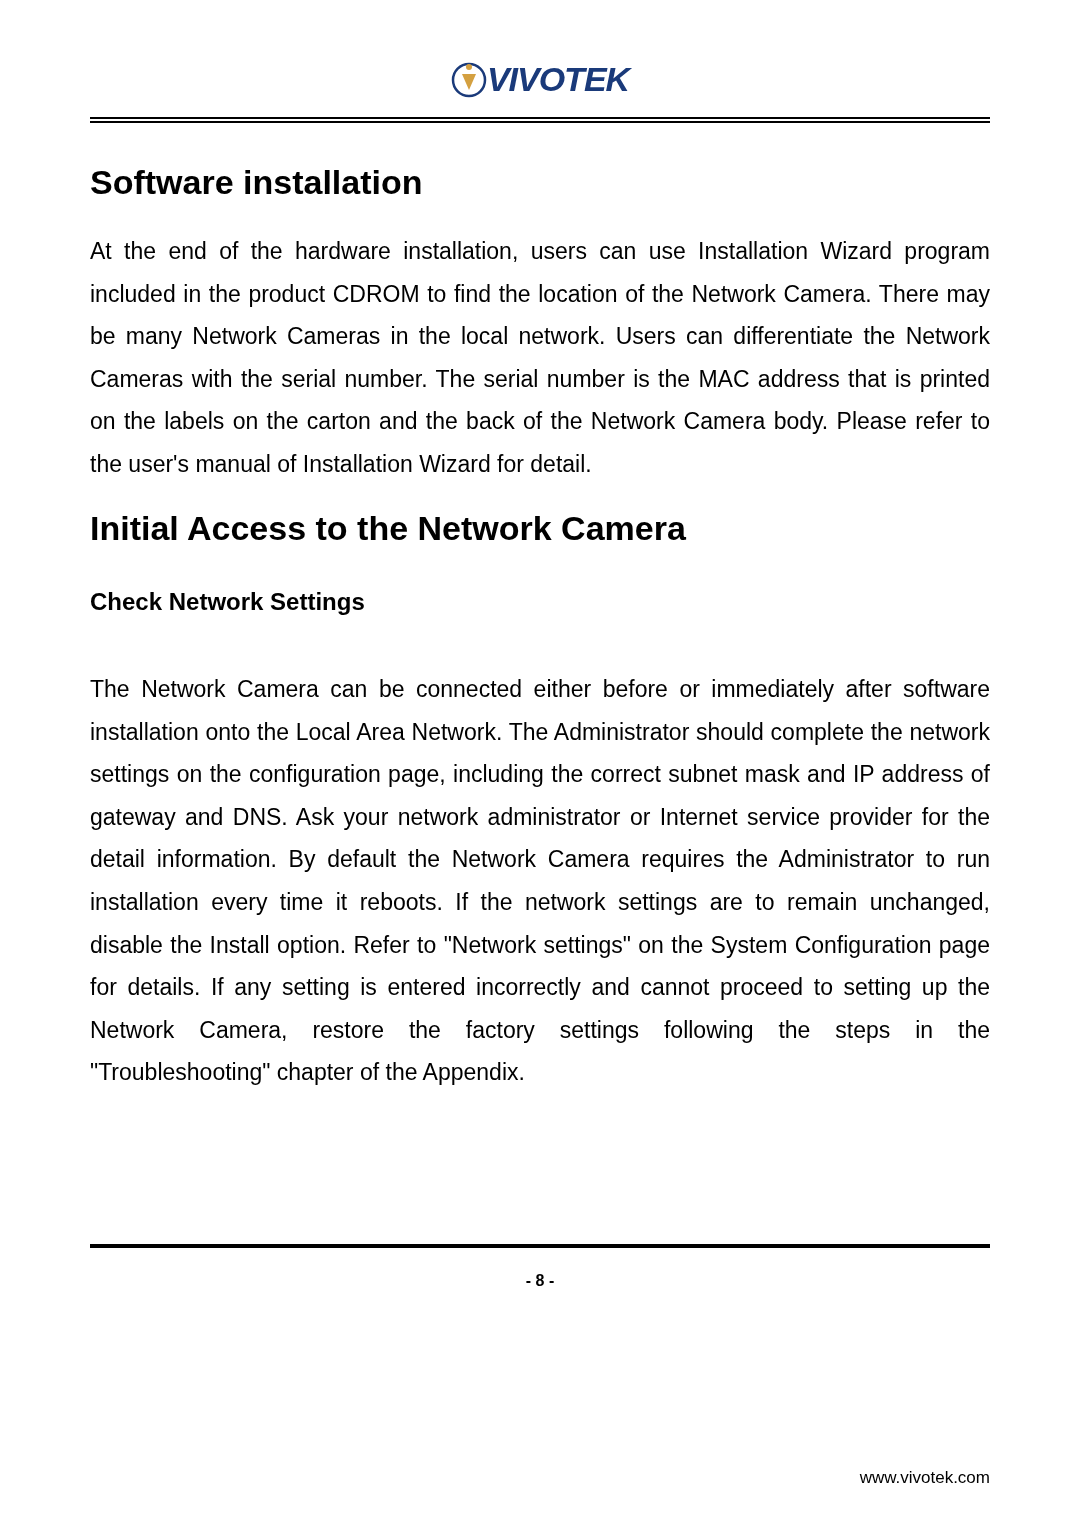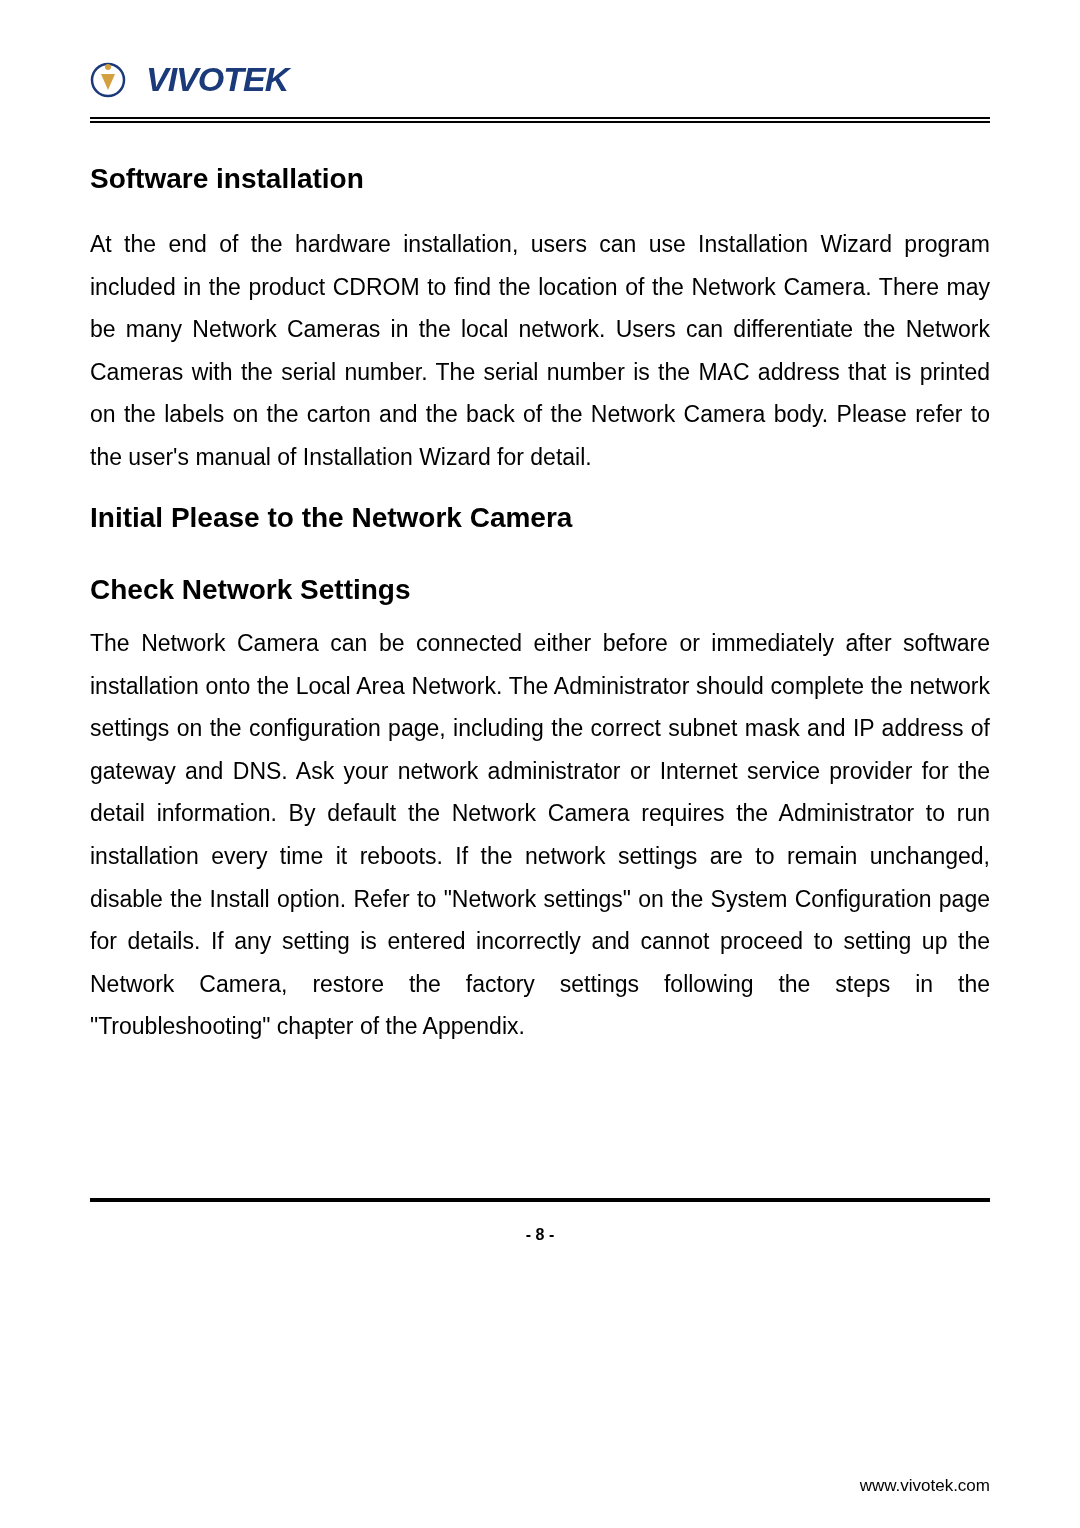--- a/index.html
+++ b/index.html
@@ -13,21 +13,22 @@
   }
   .page {
     padding: 60px 90px 0 90px;
   }
   .logo-wrap {
     margin-bottom: 18px;
   }
   .logo {
     display: flex;
     align-items: center;
-    gap: 20px;
+    gap: 0;
+    justify-content: center;
   }
   .logo-text {
     font-family: Arial, sans-serif;
     font-style: italic;
     font-weight: 900;
     font-size: 34px;
     color: #1a3a7a;
     letter-spacing: -1px;
   }
   .hr-double {
@@ -38,30 +39,30 @@
     margin-bottom: 40px;
   }
   .hr-thick {
     border: none;
     border-top: 4px solid #000;
     margin-top: 150px;
     margin-bottom: 24px;
   }
   h1 {
     font-family: Verdana, Geneva, sans-serif;
-    font-size: 28px;
+    font-size: 34px;
     font-weight: bold;
     margin-bottom: 28px;
   }
   h2 {
     font-family: Verdana, Geneva, sans-serif;
-    font-size: 28px;
+    font-size: 24px;
     font-weight: bold;
     margin-top: 40px;
-    margin-bottom: 16px;
+    margin-bottom: 52px;
   }
   .body-text {
     font-size: 23px;
     line-height: 1.85;
     text-align: justify;
     margin-bottom: 24px;
   }
   .bold-text {
     font-size: 18.5px;
     line-height: 1.85;
@@ -69,21 +70,21 @@
     font-weight: bold;
     margin-bottom: 24px;
   }
   .page-num {
     text-align: center;
     font-size: 16px;
     font-weight: bold;
   }
   .footer-url {
     position: absolute;
-    bottom: 32px;
+    bottom: 40px;
     right: 90px;
     font-size: 17px;
     font-family: Arial, sans-serif;
   }
 </style>
 </head>
 <body>
 
 <div class="page">
 
@@ -98,21 +99,21 @@
     </div>
   </div>
 
   <hr class="hr-double">
 
   <h1>Software installation</h1>
 
   <p class="body-text">At the end of the hardware installation, users can use Installation Wizard program included in the product CDROM to find the location of the Network Camera. There may be many Network Cameras in the local network. Users can differentiate the Network Cameras with the serial number. The serial number is the MAC address that is printed on the labels on the carton and the back of the Network Camera body. Please refer to the user's manual of Installation Wizard for detail.</p>
 
 
-  <h1>Initial Please to the Network Camera</h1>
+  <h1>Initial Access to the Network Camera</h1>
 
   <h2>Check Network Settings</h2>
 
   <p class="body-text">The Network Camera can be connected either before or immediately after software installation onto the Local Area Network. The Administrator should complete the network settings on the configuration page, including the correct subnet mask and IP address of gateway and DNS. Ask your network administrator or Internet service provider for the detail information. By default the Network Camera requires the Administrator to run installation every time it reboots. If the network settings are to remain unchanged, disable the Install option. Refer to "Network settings" on the System Configuration page for details. If any setting is entered incorrectly and cannot proceed to setting up the Network Camera, restore the factory settings following the steps in the "Troubleshooting" chapter of the Appendix.</p>
 
   <hr class="hr-thick">
 
   <div class="page-num">- 8 -</div>
 
 </div>

